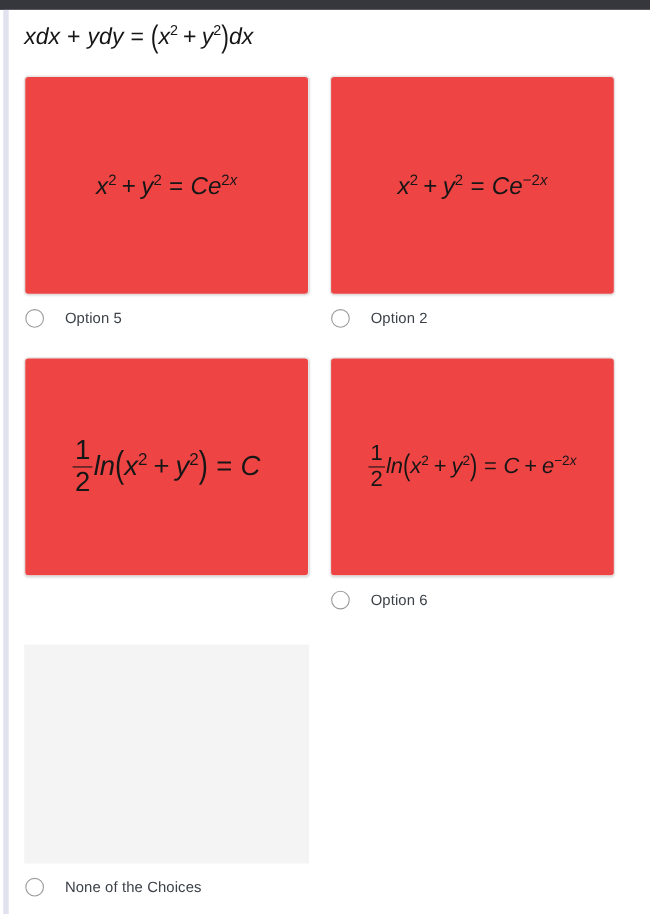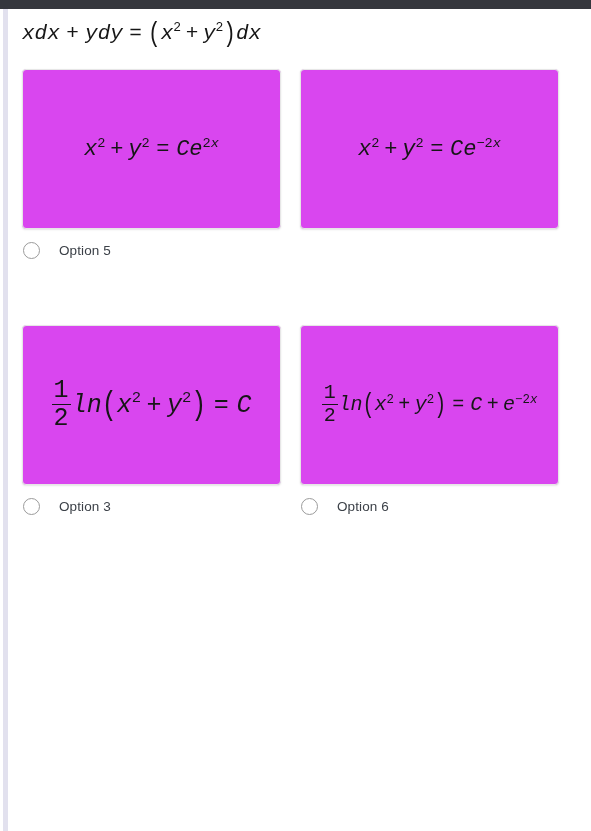--- a/index.html
+++ b/index.html
@@ -49,21 +49,21 @@
     left: 14px;
     top: 12px;
     font-family: "DejaVu Serif", serif;
     font-size: 21px;
     color: #1c1c1c;
     white-space: nowrap;
   }
 
   
   .mathline {
-    font-family: Liberation Mono, monospace;
+    font-family: Liberation Sans, sans-serif;
     color: #161616;
     white-space: nowrap;
     line-height: 1;
   }
   .mi { font-style: italic; }
   .mo { font-style: normal; }
   .msup {
     font-size: 0.62em;
     vertical-align: super;
     font-style: italic;
@@ -110,22 +110,22 @@
   .cell {
     position: absolute;
     top: 0;
     width: 259px;
   }
   .cell.left  { left: 14px; }
   .cell.right { left: 292px; }
 
   .card {
     width: 100%;
-    height: 160px;
-    background: #d946ef;
+    height: 199px;
+    background: #ef4444;
     border: 1px solid #e6e6e6;
     border-radius: 4px;
     box-shadow: 0 1px 2px rgba(0,0,0,0.10), 0 0 1px rgba(0,0,0,0.06);
     box-sizing: border-box;
     display: flex;
     align-items: center;
     justify-content: center;
     overflow: hidden;
   }
   .card.blank {
@@ -192,47 +192,58 @@
           <span class="option-label">Option 5</span>
         </div>
       </div>
 
       <div class="cell right">
         <div class="card">
           <div class="mathline">
             <span class="mi">x</span><span class="msup"><span class="mo">2</span></span><span class="sp"></span><span class="mo">+</span><span class="sp"></span><span class="mi">y</span><span class="msup"><span class="mo">2</span></span><span class="spwide"></span><span class="mo">=</span><span class="spwide"></span><span class="mi">C</span><span class="mi">e</span><span class="msup"><span class="mo">−2</span><span class="mi">x</span></span>
           </div>
         </div>
+        <div class="option">
+          <span class="radio"></span>
+          <span class="option-label">Option 2</span>
+        </div>
       </div>
 
     </div>
 
     <div class="row" style="height:255px; margin-top:6px;">
 
       <div class="cell left">
         <div class="card">
           <div class="mathline big">
             <span class="frac"><span class="num">1</span><span class="bar"></span><span class="den">2</span></span><span class="mi">l</span><span class="mi">n</span><span class="paren">(</span><span class="mi">x</span><span class="msup"><span class="mo">2</span></span><span class="sp"></span><span class="mo">+</span><span class="sp"></span><span class="mi">y</span><span class="msup"><span class="mo">2</span></span><span class="paren">)</span><span class="spwide"></span><span class="mo">=</span><span class="spwide"></span><span class="mi">C</span>
           </div>
         </div>
-        <div class="option">
-          <span class="radio"></span>
-          <span class="option-label">Option 3</span>
-        </div>
       </div>
 
       <div class="cell right">
         <div class="card">
           <div class="mathline small">
             <span class="frac"><span class="num">1</span><span class="bar"></span><span class="den">2</span></span><span class="mi">l</span><span class="mi">n</span><span class="paren">(</span><span class="mi">x</span><span class="msup"><span class="mo">2</span></span><span class="sp"></span><span class="mo">+</span><span class="sp"></span><span class="mi">y</span><span class="msup"><span class="mo">2</span></span><span class="paren">)</span><span class="spwide"></span><span class="mo">=</span><span class="spwide"></span><span class="mi">C</span><span class="sp"></span><span class="mo">+</span><span class="sp"></span><span class="mi">e</span><span class="msup"><span class="mo">−2</span><span class="mi">x</span></span>
           </div>
         </div>
         <div class="option">
           <span class="radio"></span>
           <span class="option-label">Option 6</span>
         </div>
       </div>
 
     </div>
 
+    <div class="row" style="height:240px; margin-top:6px;">
+
+      <div class="cell left">
+        <div class="card blank"></div>
+        <div class="option">
+          <span class="radio"></span>
+          <span class="option-label">None of the Choices</span>
+        </div>
+      </div>
+
+    </div>
 
   </div>
 </div>
 
 </body></html>

